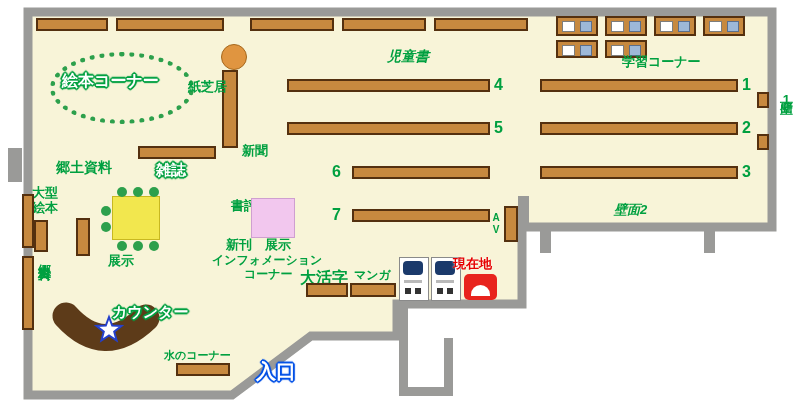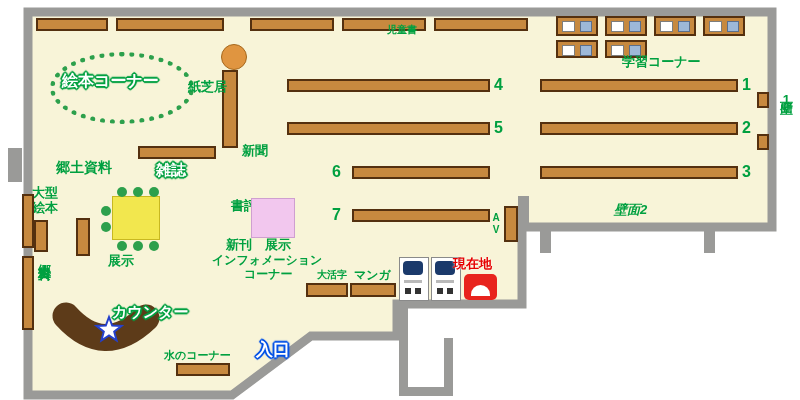--- a/index.html
+++ b/index.html
@@ -58,21 +58,21 @@
   <div class="shelf" style="left:434px;top:18px;width:94px;height:13px;"></div>
 
   <div class="oval" style="left:50px;top:52px;width:134px;height:62px;"></div>
   <div class="lbl outline og" style="left:62px;top:72px;font-size:16px;">絵本コーナー</div>
 
   <div class="kami" style="left:221px;top:44px;"></div>
   <div class="shelf" style="left:222px;top:70px;width:16px;height:78px;"></div>
   <div class="lbl" style="left:188px;top:80px;">紙芝居</div>
   <div class="lbl" style="left:242px;top:144px;">新聞</div>
 
-  <div class="lbl" style="left:387px;top:24px;font-size:10px;">児童書</div>
+  <div class="lbl" style="left:387px;top:48px;font-size:14px;font-style:italic;">児童書</div>
 
   <div class="desk" style="left:556px;top:16px;width:42px;height:20px;">
       <i class="pad"></i>
       <i class="pad2"></i>
     </div>
   <div class="desk" style="left:605px;top:16px;width:42px;height:20px;">
       <i class="pad"></i>
       <i class="pad2"></i>
     </div>
   <div class="desk" style="left:654px;top:16px;width:42px;height:20px;">
@@ -136,21 +136,21 @@
   <div class="chair" style="left:149px;top:241px;"></div>
   <div class="chair" style="left:101px;top:206px;"></div>
   <div class="chair" style="left:101px;top:222px;"></div>
 
   <div class="lbl" style="left:219px;top:199px;margin-left:12px;">書評</div>
   <div class="pink" style="left:251px;top:198px;width:42px;height:38px;"></div>
   <div class="lbl" style="left:226px;top:238px;">新刊　展示</div>
   <div class="lbl" style="left:212px;top:254px;font-size:12px;">インフォメーション</div>
   <div class="lbl" style="left:244px;top:268px;font-size:12px;">コーナー</div>
 
-  <div class="lbl" style="left:317px;top:269px;font-size:10px;">大活字</div>
+  <div class="lbl" style="left:300px;top:269px;font-size:16px;">大活字</div>
   <div class="shelf" style="left:306px;top:283px;width:42px;height:14px;"></div>
   <div class="lbl" style="left:354px;top:269px;font-size:12px;">マンガ</div>
   <div class="shelf" style="left:350px;top:283px;width:46px;height:14px;"></div>
 
   <div class="shelf" style="left:504px;top:206px;width:14px;height:36px;"></div>
   <div class="lbl vert" style="left:490px;top:212px;font-size:10px;">AV</div>
 
   <div class="machine" style="left:399px;top:257px;">
     <span class="top"></span>
       <span class="slot"></span>
@@ -170,15 +170,15 @@
     </div>
 
   <svg style="position:absolute;left:94px;top:314px;" width="30" height="30">
     <path d="M15,3 L18.2,11.6 L27.4,12 L20.2,17.7 L22.6,26.5 L15,21.5 L7.4,26.5 L9.8,17.7 L2.6,12 L11.8,11.6 Z" fill="#ffffff" stroke="#2440cc" stroke-width="2"></path>
   </svg>
   <div class="lbl outline og" style="left:112px;top:303px;font-size:15px;">カウンター</div>
 
   <div class="lbl" style="left:164px;top:349px;font-size:11px;">水のコーナー</div>
   <div class="shelf" style="left:176px;top:363px;width:54px;height:13px;"></div>
 
-  <div class="lbl outline ob" style="left:256px;top:340px;font-size:17px;">入口</div>
+  <div class="lbl outline ob" style="left:256px;top:360px;font-size:20px;">入口</div>
 
 </div>
 
 </body></html>

